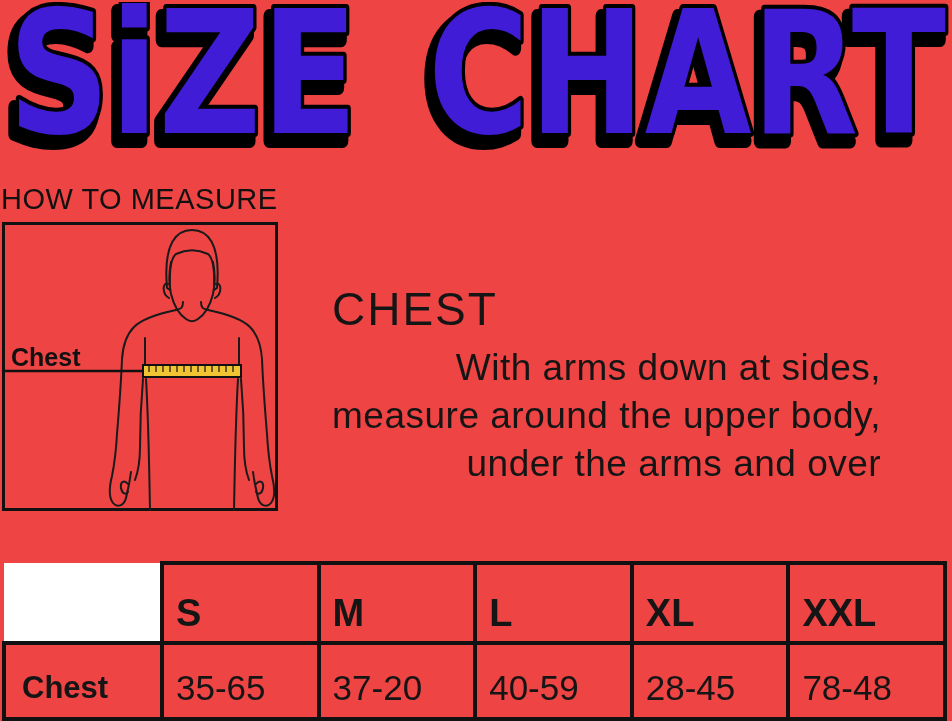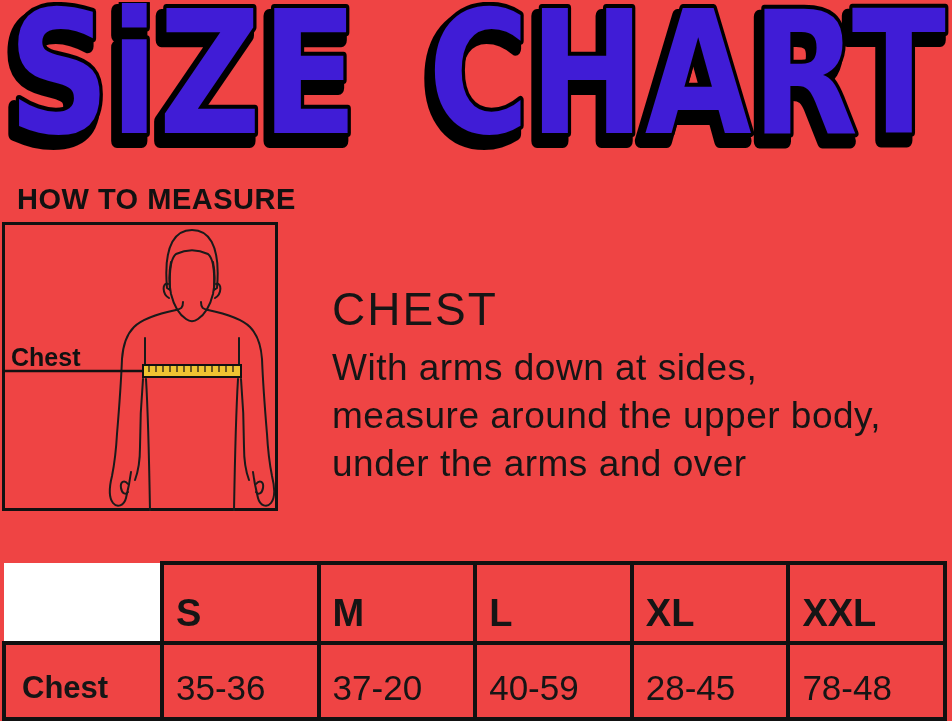--- a/index.html
+++ b/index.html
@@ -14,40 +14,40 @@
   
   .title-svg{position:absolute;top:2px;left:0;}
   .title-svg text{
     font-family:"DejaVu Sans", sans-serif;
     font-weight:bold;
   }
   .title-shadow text{stroke-linejoin:round;}
   .title-front text{paint-order:stroke;stroke-linejoin:round;}
   
   .how-to{
-    position:absolute;left:17px;top:183px;
-    font-size:29px;font-weight:bold;letter-spacing:0.5px;
+    position:absolute;left:1px;top:183px;
+    font-size:29px;font-weight:normal;letter-spacing:0.5px;
     color:#111;
   }
   
   .figure-svg{position:absolute;left:2px;top:222px;}
   .figure-svg .line{fill:none;stroke:#1a1a1a;stroke-width:2;stroke-linecap:round;stroke-linejoin:round;}
   .figure-svg .chest-label{
     font-family:"Liberation Sans", sans-serif;
     font-size:25px;font-weight:bold;fill:#111;
   }
   
   .instructions{position:absolute;left:332px;top:286px;}
   .instructions h3{
     margin:0 0 12px 0;font-size:46px;font-weight:400;
     letter-spacing:2px;line-height:1.0;color:#151515;
   }
   .instructions .line{
     font-size:37px;line-height:48px;letter-spacing:0.5px;
-    font-weight:400;color:#151515;white-space:nowrap;
+    font-weight:400;color:#151515;white-space:nowrap;text-align:right;
   }
   
   .size-table{
     position:absolute;left:2px;top:561px;
     width:945px;border-collapse:collapse;table-layout:fixed;
   }
   .size-table col.c0{width:158px;}
   .size-table th,.size-table td{
     border:4px solid #111;
     text-align:left;vertical-align:bottom;
@@ -156,21 +156,21 @@
         <th>S</th>
         <th>M</th>
         <th>L</th>
         <th>XL</th>
         <th>XXL</th>
       </tr>
     </thead>
     <tbody>
       <tr>
         <th>Chest</th>
-        <td>35-36</td>
+        <td>35-65</td>
         <td>37-20</td>
         <td>40-59</td>
         <td>28-45</td>
         <td>78-48</td>
       </tr>
     </tbody>
   </table>
 
 </div>
 

